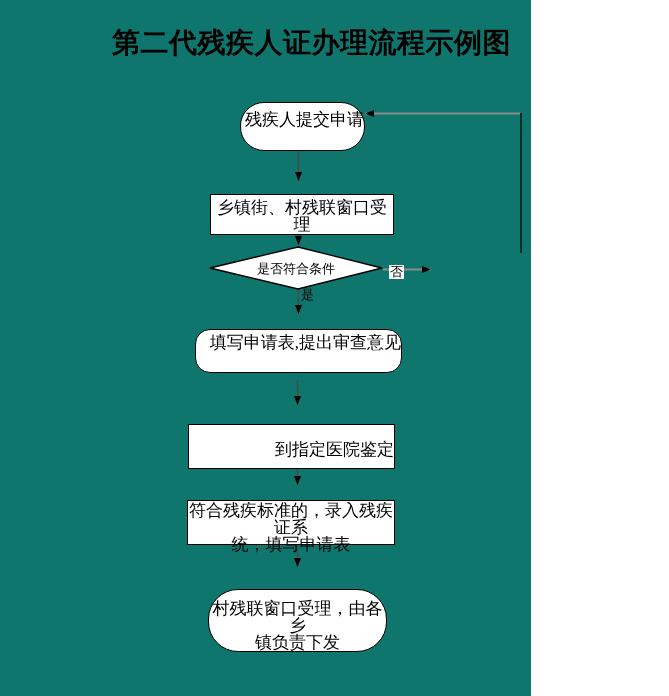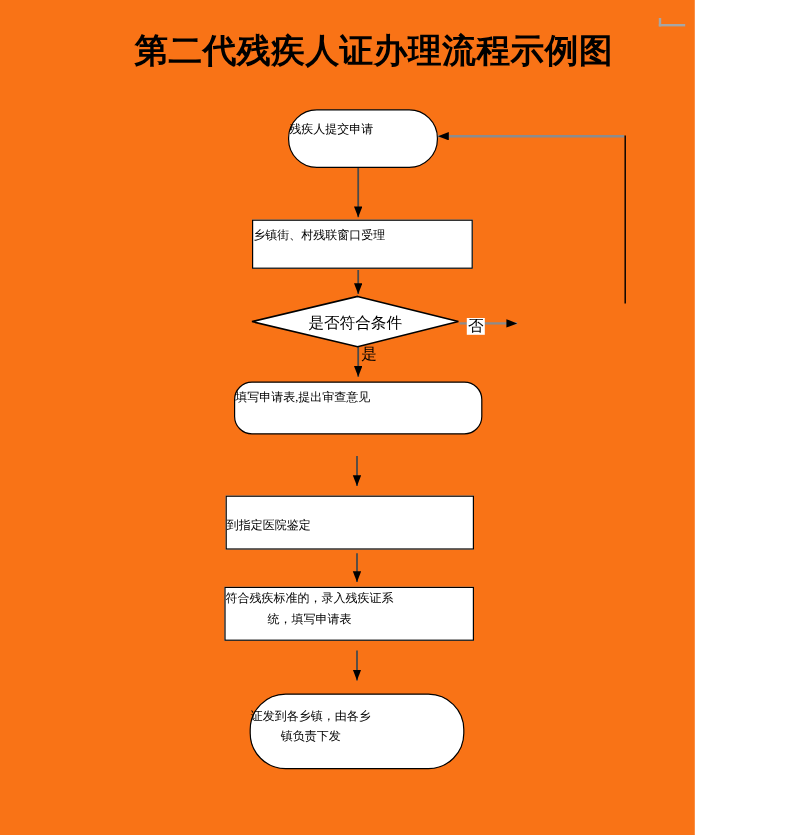--- a/index.html
+++ b/index.html
@@ -1,20 +1,20 @@
 <!DOCTYPE html>
 <html><head>
 <meta charset="utf-8">
 <style>
   html, body { margin: 0; padding: 0; background: #ffffff; }
   .canvas {
     position: relative;
-    width: 579px;
+    width: 531px;
     height: 696px;
-    background: #f97316;
+    background: #0f766e;
     font-family: "Liberation Serif", "DejaVu Serif", serif;
     color: #000000;
     overflow: hidden;
   }
   .page-title {
     position: absolute;
     left: 112px;
     top: 24px;
     width: 420px;
     font-size: 28px;
@@ -36,25 +36,26 @@
     left: 0; top: 0;
     width: 669px;
     height: 696px;
   }
   .node {
     position: absolute;
     box-sizing: border-box;
     background: #ffffff;
     border: 1.4px solid #000000;
     display: flex;
-    justify-content: flex-start;
+    justify-content: flex-end;
     align-items: flex-start;
     text-align: center;
-    font-size: 10px;
+    font-size: 17px;
     line-height: 17px;
+    margin-top: 11px;
   }
   .terminator { border-radius: 25px; }
   .node-start      { left: 240px; top:  91px; width: 125px; height: 49px; padding-top: 8px;  border-radius: 24px; }
   .node-accept     { left: 210px; top: 183px; width: 184px; height: 41px; padding-top: 4px; }
   .node-return     { left: 432px; top: 253px; width: 182px; height: 34px; padding-top: 3px; }
   .node-fill       { left: 195px; top: 318px; width: 207px; height: 44px; padding-top: 4px; border-radius: 15px; }
   .node-hospital   { left: 188px; top: 413px; width: 207px; height: 45px; padding-top: 16px; }
   .node-record     { left: 187px; top: 489px; width: 208px; height: 45px; padding-top: 1px; }
   .node-distribute { left: 208px; top: 578px; width: 179px; height: 63px; padding-top: 10px; border-radius: 30px; }
   .multiline span { display: block; }
@@ -129,21 +130,21 @@
 
   <div class="node node-record multiline">
     <span>
       <span>符合残疾标准的，录入残疾证系</span>
       <span>统，填写申请表</span>
     </span>
   </div>
 
   <div class="node terminator node-distribute multiline">
     <span>
-      <span>证发到各乡镇，由各乡</span>
+      <span>村残联窗口受理，由各乡</span>
       <span>镇负责下发</span>
     </span>
   </div>
 
   <div class="edge-label edge-label-yes">是</div>
 
   <div class="edge-label edge-label-no">否</div>
 
 </div>
 

